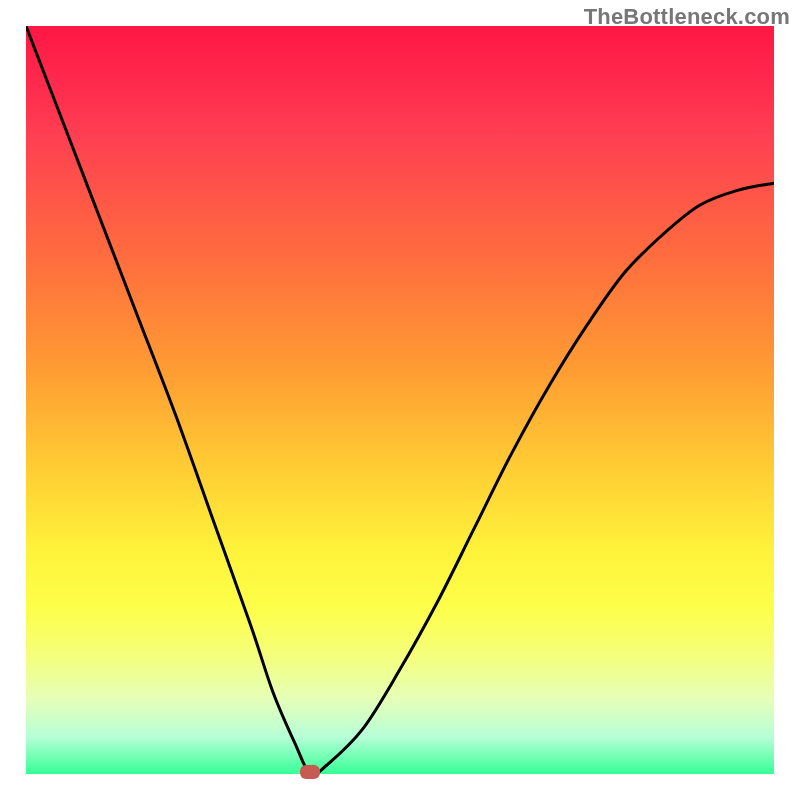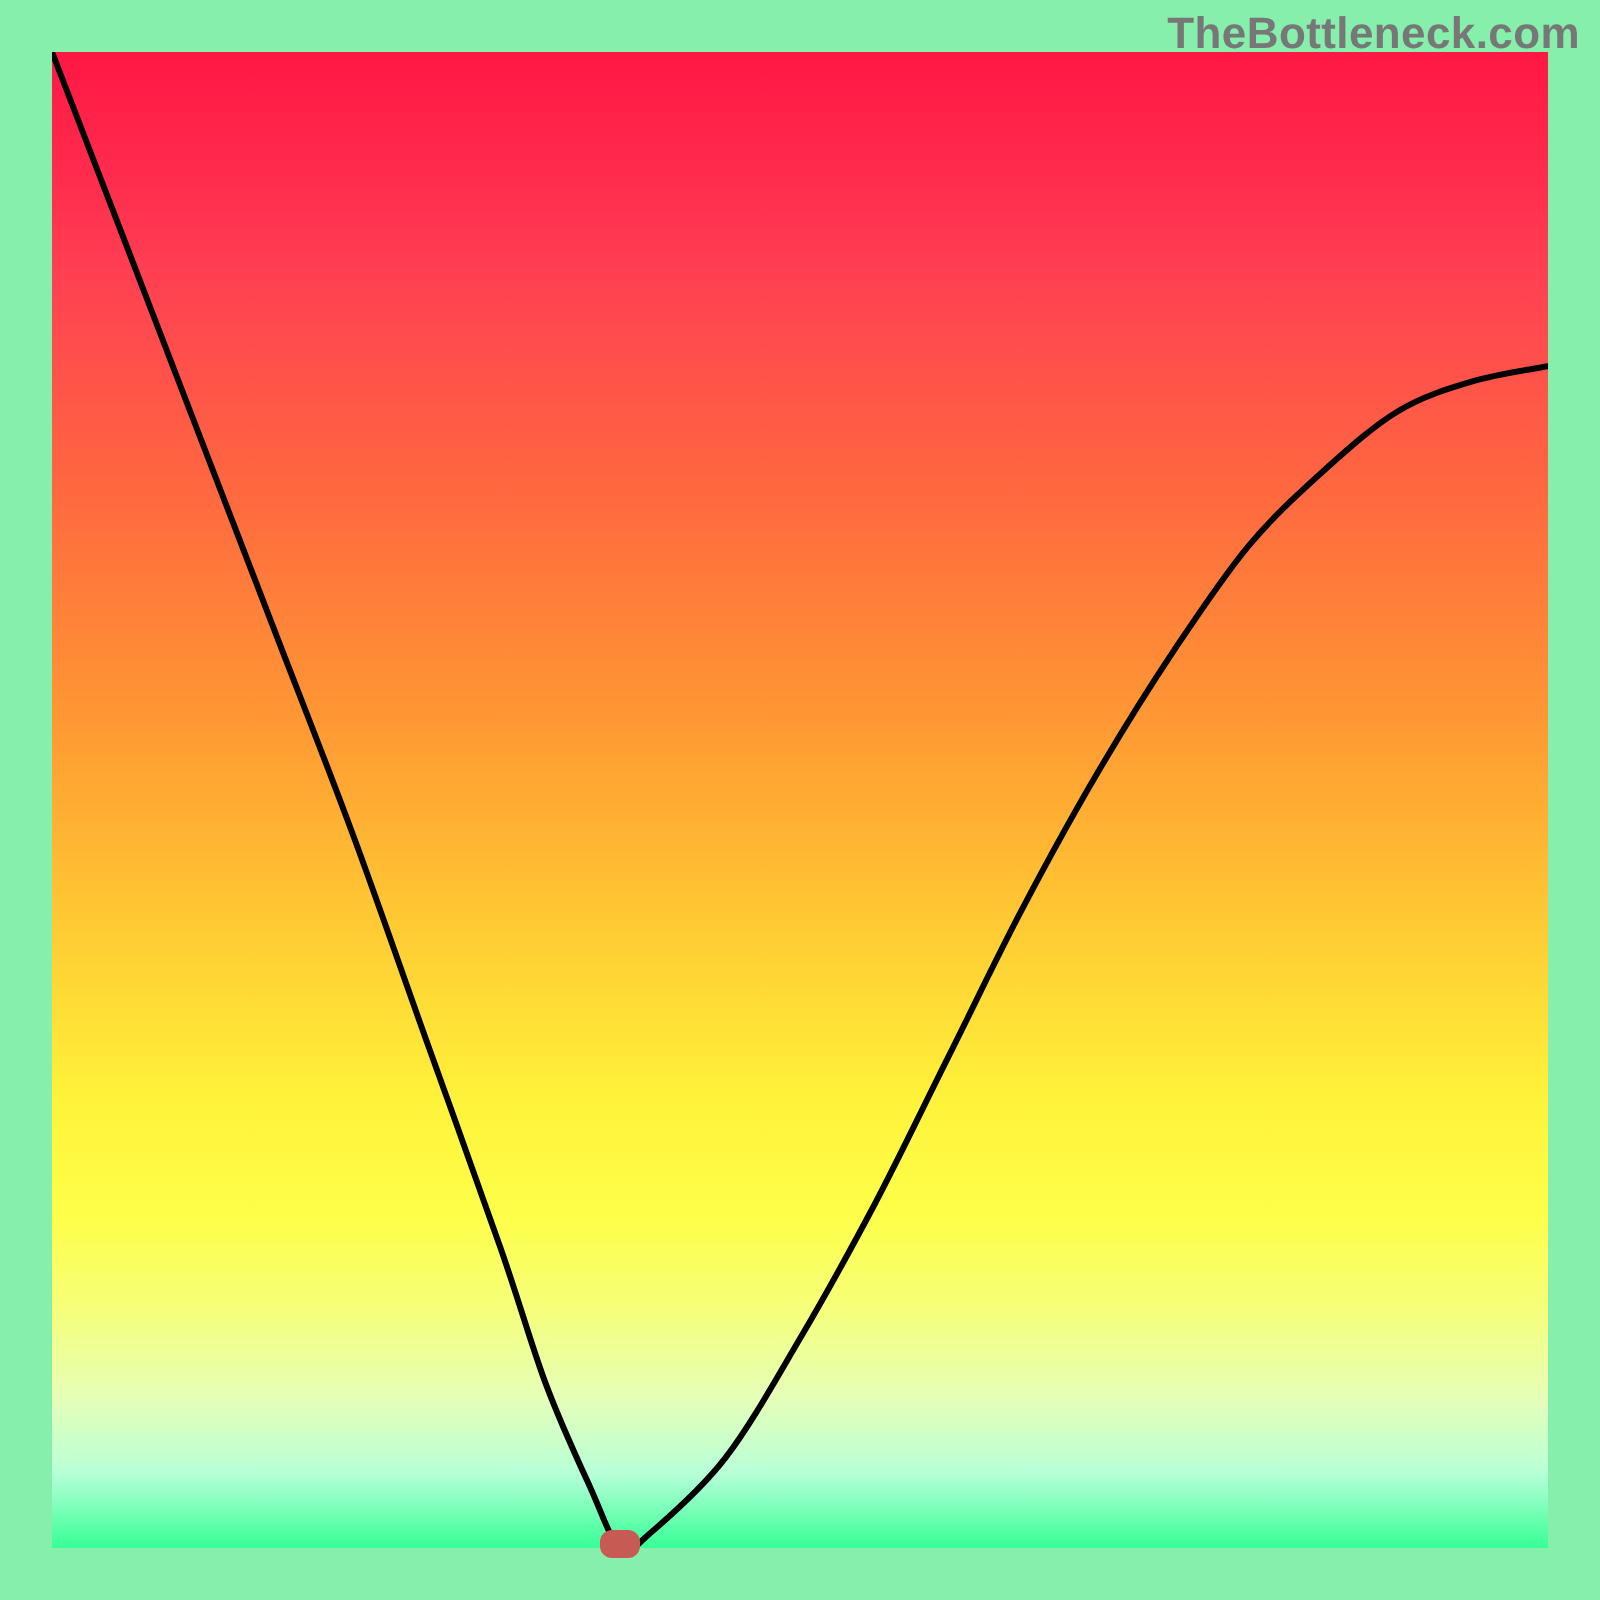--- a/index.html
+++ b/index.html
@@ -1,20 +1,20 @@
 <!DOCTYPE html>
 <html><head>
 <meta charset="utf-8">
 <style>
   * { margin: 0; padding: 0; box-sizing: border-box; }
   html, body { width: 800px; height: 800px; overflow: hidden; background: #000; }
   .frame {
     width: 800px;
     height: 800px;
-    background: #86efac;
+    background: #ffffff;
     position: relative;
   }
   .plot-area {
     position: absolute;
     left: 26px;
     top: 26px;
     width: 748px;
     height: 748px;
     background: linear-gradient(to bottom,
       #ff1744 0%,

